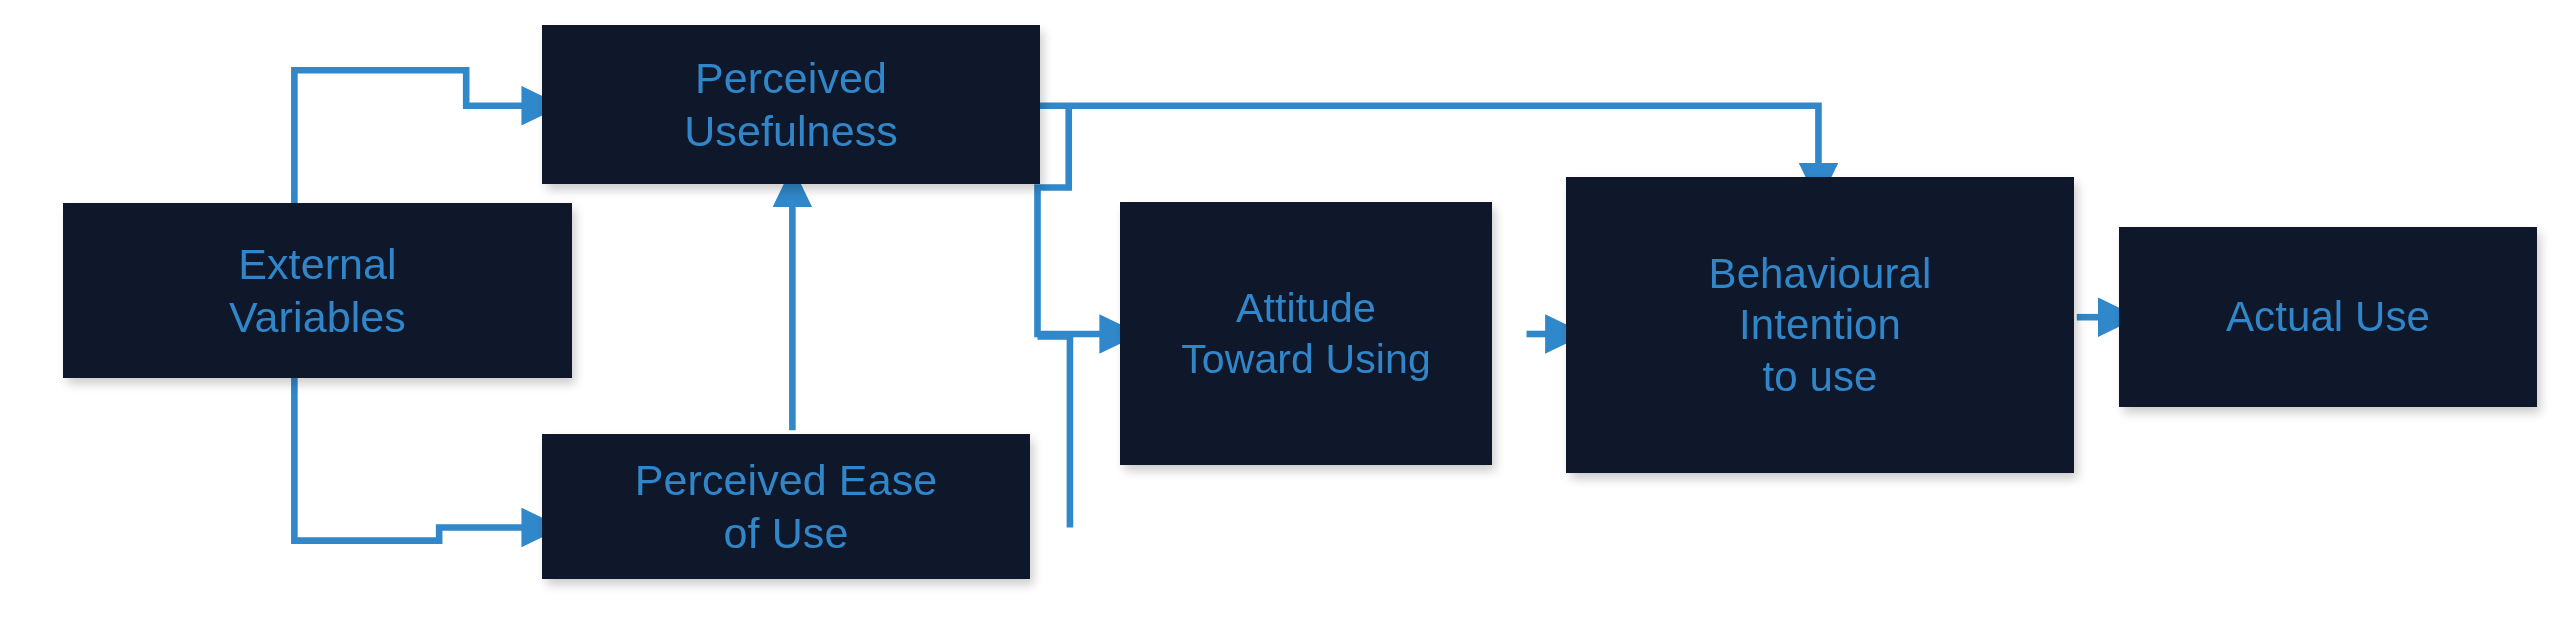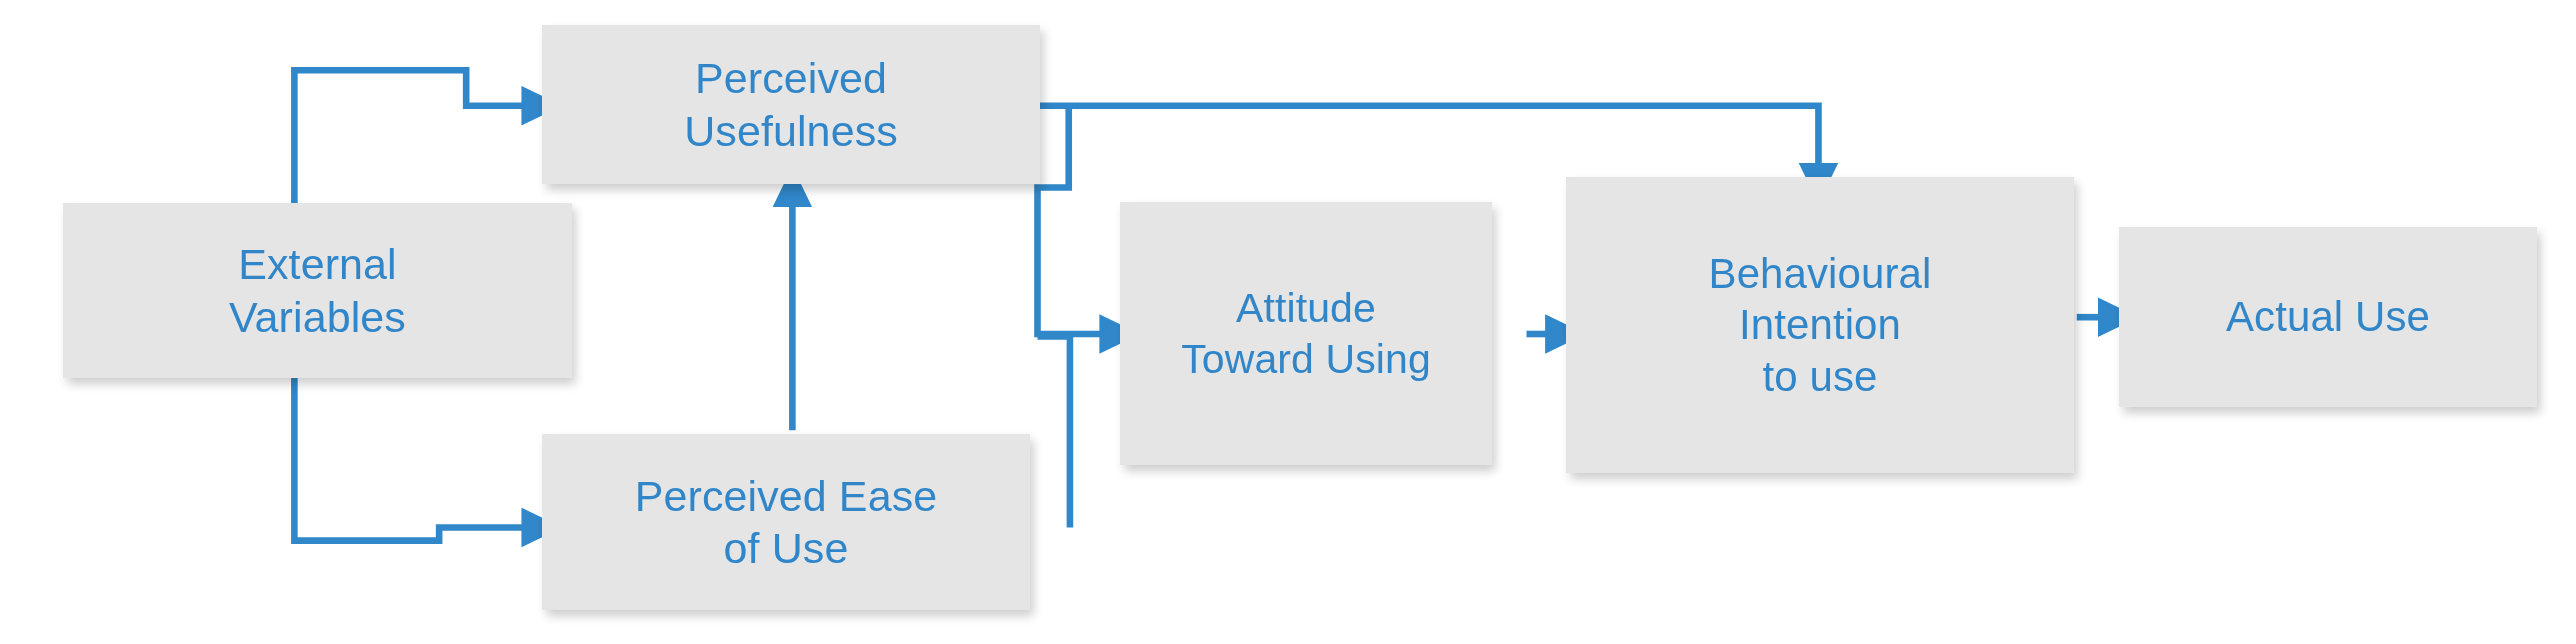--- a/index.html
+++ b/index.html
@@ -14,21 +14,21 @@
   #canvas {
     position: relative;
     width: 2576px;
     height: 644px;
     background: #ffffff;
     overflow: hidden;
   }
   .node {
     position: absolute;
     box-sizing: border-box;
-    background: #e5e5e5;
+    background: #0f172a;
     color: #3086c8;
     display: flex;
     align-items: center;
     justify-content: flex-start;
     text-align: center;
     line-height: 1.22;
     font-weight: 400;
     letter-spacing: 0.1px;
     box-shadow: 3.6px 6px 9.6px rgba(0,0,0,0.20);
     z-index: 3;
@@ -44,21 +44,21 @@
     left: 0;
     top: 0;
     width: 2576px;
     height: 644px;
     z-index: 2;
     pointer-events: none;
   }
   
   #node-external-variables { left: 63px;  top: 203px; width: 509px;  height: 175px; font-size: 43px; }
   #node-perceived-usefulness { left: 542px; top: 25px;  width: 498px;  height: 159px; font-size: 43px; }
-  #node-perceived-ease-of-use { left: 542px; top: 434px; width: 488px;  height: 176px; font-size: 43px; }
+  #node-perceived-ease-of-use { left: 542px; top: 434px; width: 488px;  height: 145px; font-size: 43px; }
   #node-attitude-toward-using { left: 1120px; top: 202px; width: 372px; height: 263px; font-size: 41px; }
   #node-behavioural-intention { left: 1566px; top: 177px; width: 508px; height: 296px; font-size: 42px; }
   #node-actual-use { left: 2119px; top: 227px; width: 418px; height: 180px; font-size: 42px; }
 </style>
 </head>
 <body>
 
 <div id="canvas">
 
   <svg id="svg-edges" viewBox="0 0 4286 1072" width="2576" height="644" xmlns="http://www.w3.org/2000/svg">

